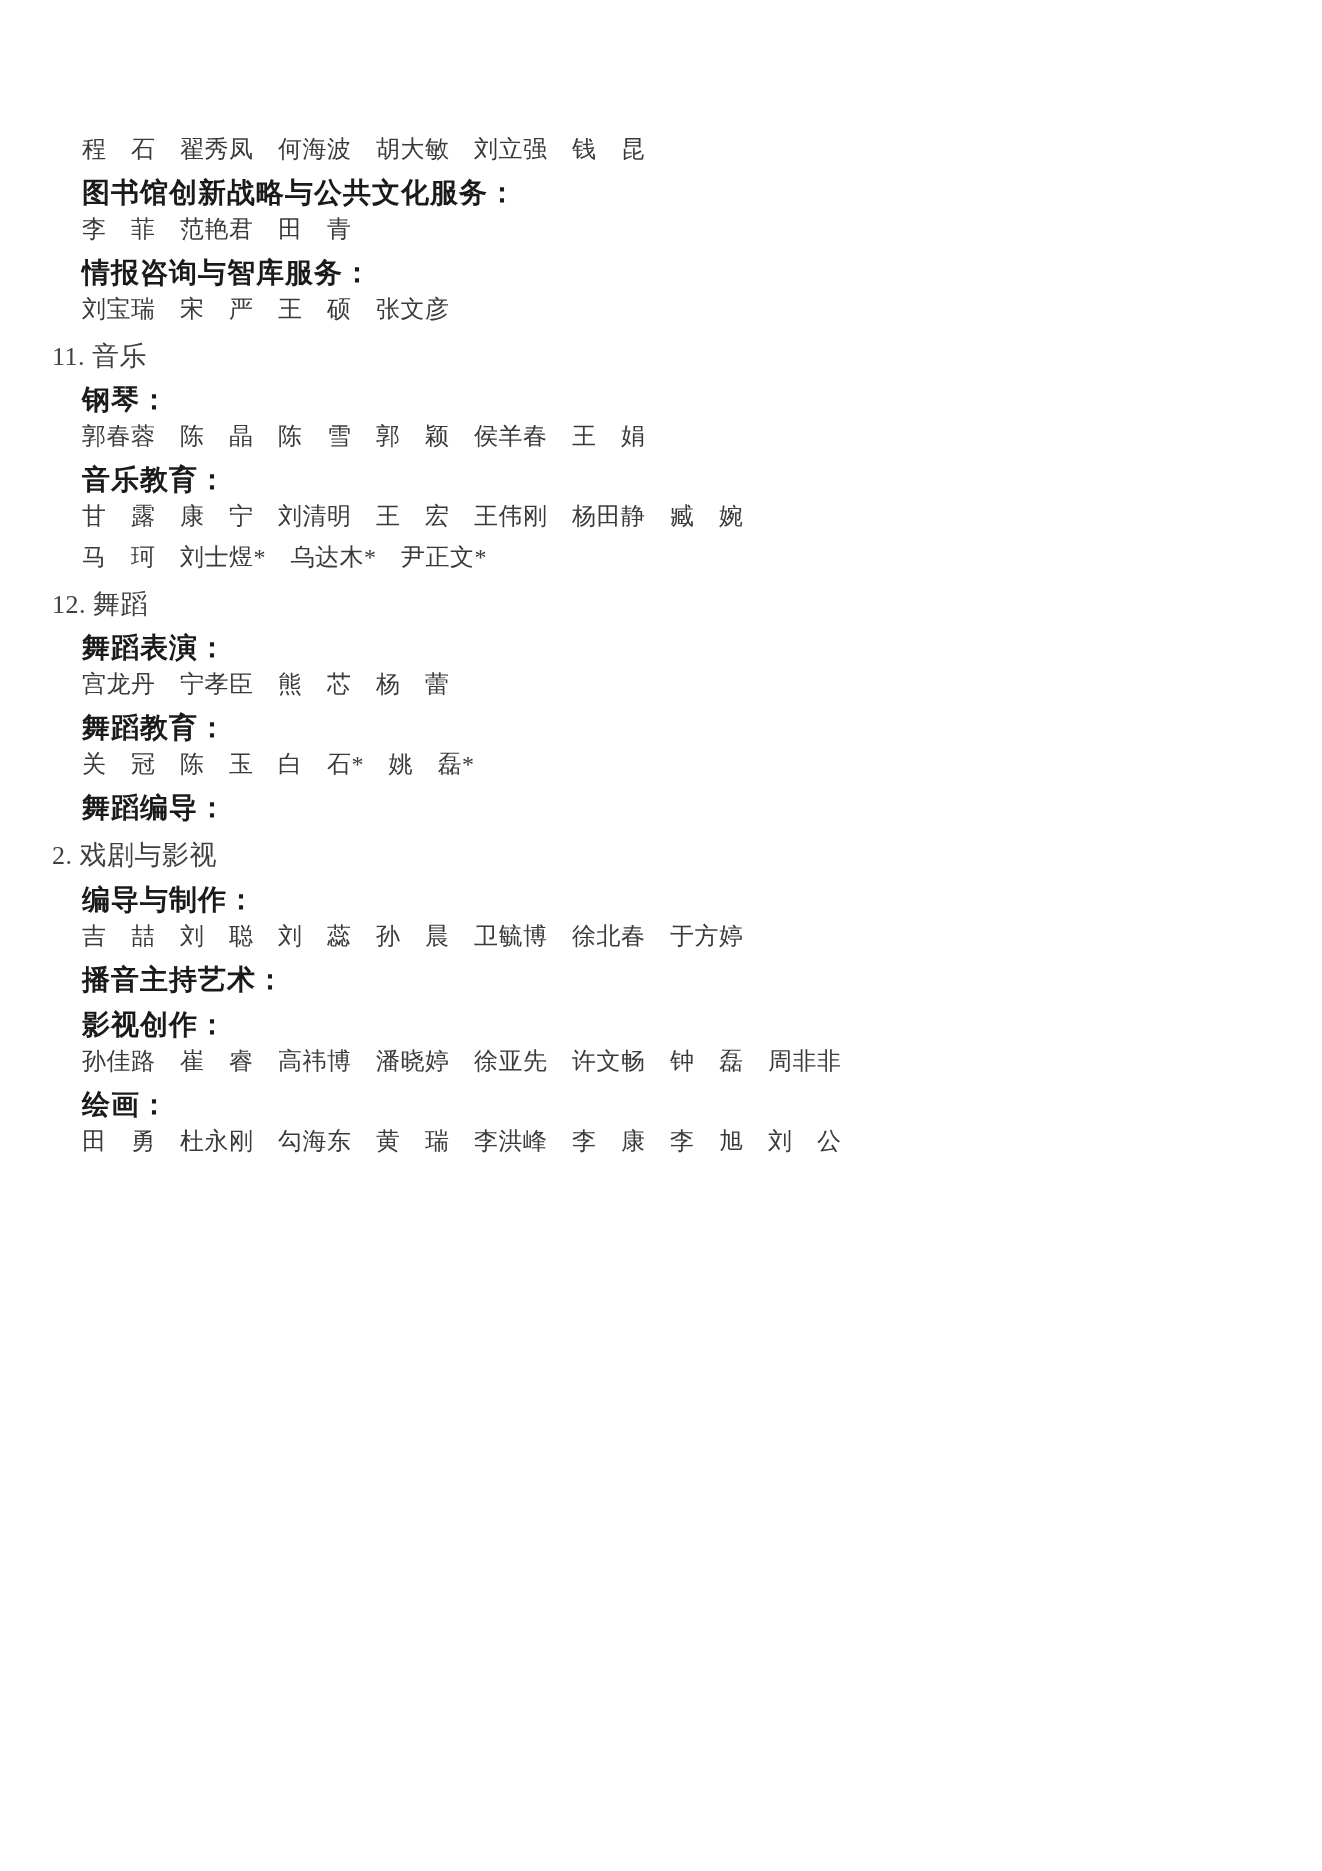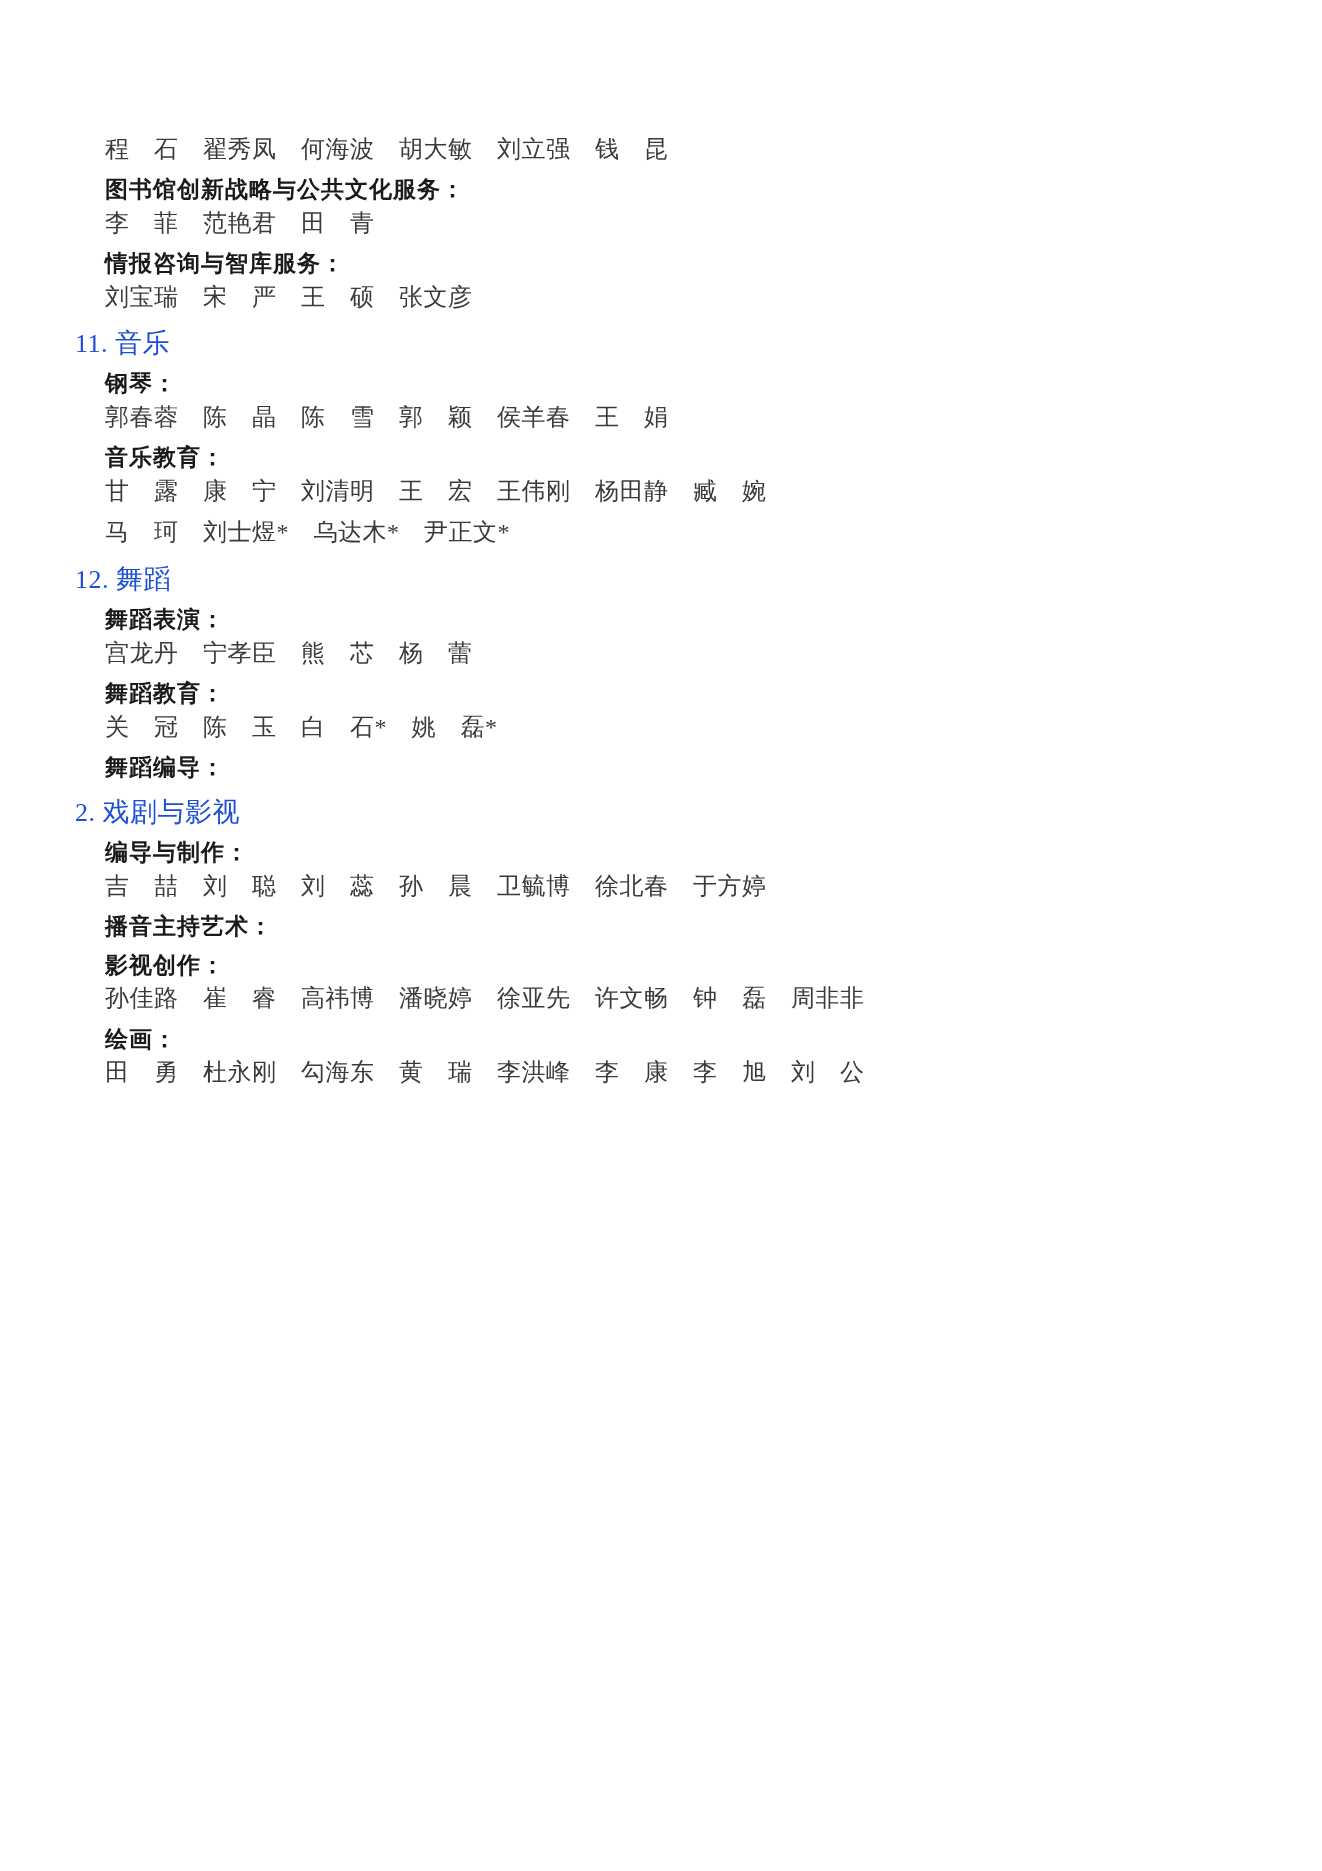--- a/index.html
+++ b/index.html
@@ -6,50 +6,50 @@
     margin: 0;
     padding: 0;
     background: #ffffff;
   }
   .page {
     width: 1322px;
     height: 1871px;
     background: #ffffff;
     position: relative;
     box-sizing: border-box;
-    padding: 130px 120px 0 75px;
+    padding: 130px 120px 0 52px;
     font-family: "Liberation Serif", "DejaVu Serif", serif;
   }
   .doc-body {
     width: 100%;
   }
   
   .section-heading {
-    color: #1d4ed8;
+    color: #404040;
     font-family: "DejaVu Sans", "Liberation Sans", sans-serif;
     font-size: 27px;
     font-weight: 500;
     line-height: 1.2;
     margin: 14px 0 8px 0;
     padding-left: 0px;
     letter-spacing: 0.5px;
   }
   .section-heading .num {
     font-family: "Liberation Serif", serif;
     font-size: 26px;
   }
   .section-heading .title {
     margin-left: 7px;
   }
   
   .sub-heading {
     color: #1a1a1a;
     font-family: "DejaVu Serif", "Liberation Serif", serif;
     font-weight: bold;
-    font-size: 23px;
+    font-size: 28px;
     line-height: 1.25;
     margin: 10px 0 4px 0;
     padding-left: 30px;
     letter-spacing: 1px;
   }
   
   .names-line {
     color: #3a3a3a;
     font-family: "Liberation Serif", "DejaVu Serif", serif;
     font-size: 24px;

